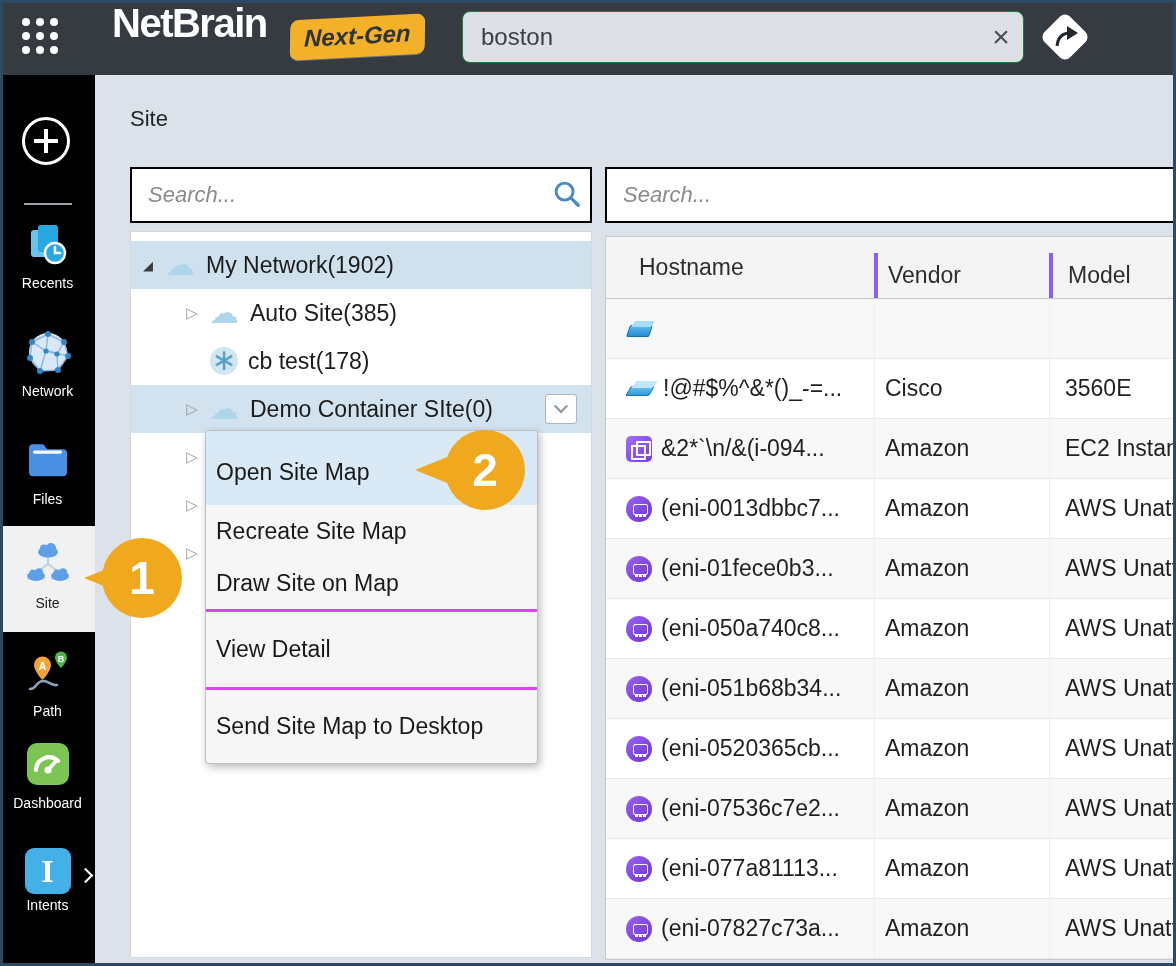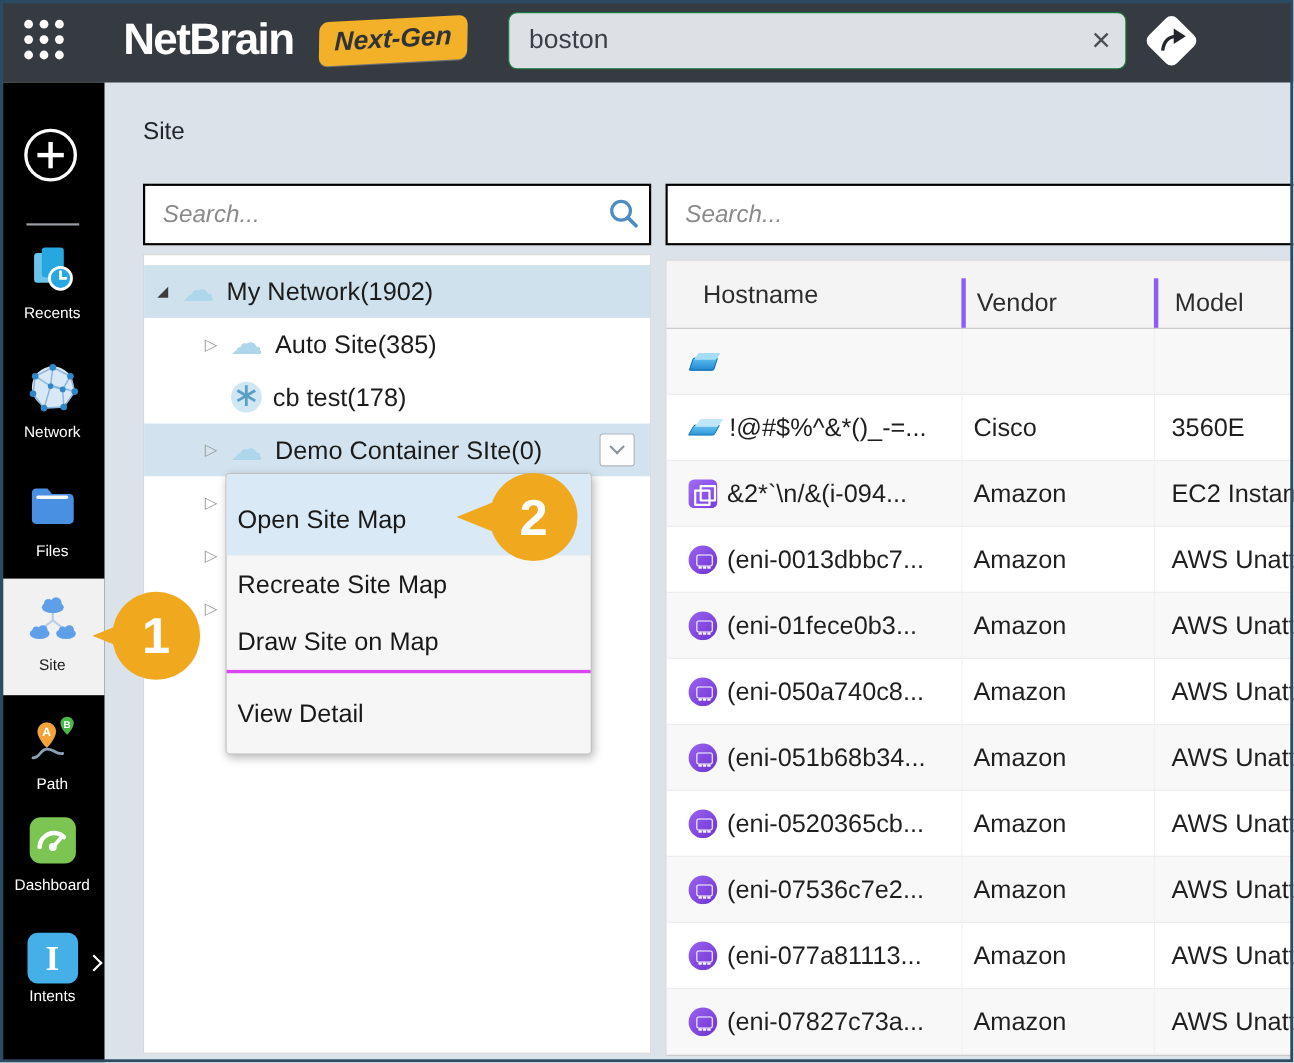--- a/index.html
+++ b/index.html
@@ -4,21 +4,21 @@
 <style>
   * { margin:0; padding:0; box-sizing:border-box; }
   body { font-family:"Liberation Sans", sans-serif; background:#fff; }
   .screen { position:relative; width:1176px; height:966px; background:#dbe2e9; overflow:hidden; }
   .frame { position:absolute; inset:0; border:3px solid #2b4a63; z-index:40; pointer-events:none; }
 
   
   .topbar { position:absolute; left:0; top:0; width:1176px; height:75px; background:#363b42; z-index:5; }
   .grid-icon { position:absolute; left:22px; top:18px; width:8px; height:8px; border-radius:50%; background:#fff;
     box-shadow: 14px 0 0 #fff, 28px 0 0 #fff, 0 14px 0 #fff, 14px 14px 0 #fff, 28px 14px 0 #fff, 0 28px 0 #fff, 14px 28px 0 #fff, 28px 28px 0 #fff; }
-  .logo { position:absolute; left:112px; top:14px; color:#fff; font-size:40px; font-weight:800; letter-spacing:-1.5px; }
+  .logo { position:absolute; left:112px; top:1px; color:#fff; font-size:40px; font-weight:800; letter-spacing:-1.5px; }
   .logo-badge { position:absolute; left:290px; top:17px; background:#f2b129; color:#2f3338; font-size:24px; font-weight:800;
     font-style:italic; padding:5px 14px 7px 14px; border-radius:8px; transform:rotate(-3deg) skewX(-4deg); box-shadow:0 1px 0 #fff4; }
   .top-search { position:absolute; left:462px; top:11px; width:562px; height:52px; background:#dde1e6; border:1px solid #15803d; border-radius:8px; display:flex; align-items:center; }
   .top-search input { flex:1; border:none; outline:none; background:transparent; font-size:24px; color:#3b4046; padding:0 18px; font-family:"Liberation Sans",sans-serif; }
   .top-clear { width:44px; font-size:30px; color:#4a4f55; text-align:center; cursor:pointer; line-height:48px; }
   .redirect-btn { position:absolute; left:1040px; top:12px; width:50px; height:50px; }
   .redirect-btn .diamond { position:absolute; inset:7px; background:#fff; border-radius:7px; transform:rotate(45deg); }
   .redirect-btn svg { position:absolute; inset:0; }
 
   
@@ -290,20 +290,23 @@
       </div>
       <div class="menu-item">
         <span>Recreate Site Map</span>
       </div>
       <div class="menu-item">
         <span>Draw Site on Map</span>
       </div>
       <div class="menu-item sep">
         <span>View Detail</span>
       </div>
+      <div class="menu-item sep">
+        <span>Send Site Map to Desktop</span>
+      </div>
     </div>
 
   <div class="callout callout-1">
     <span class="tail"></span>
     <span class="bubble">1</span>
   </div>
   <div class="callout callout-2">
     <span class="tail"></span>
     <span class="bubble">2</span>
   </div>

